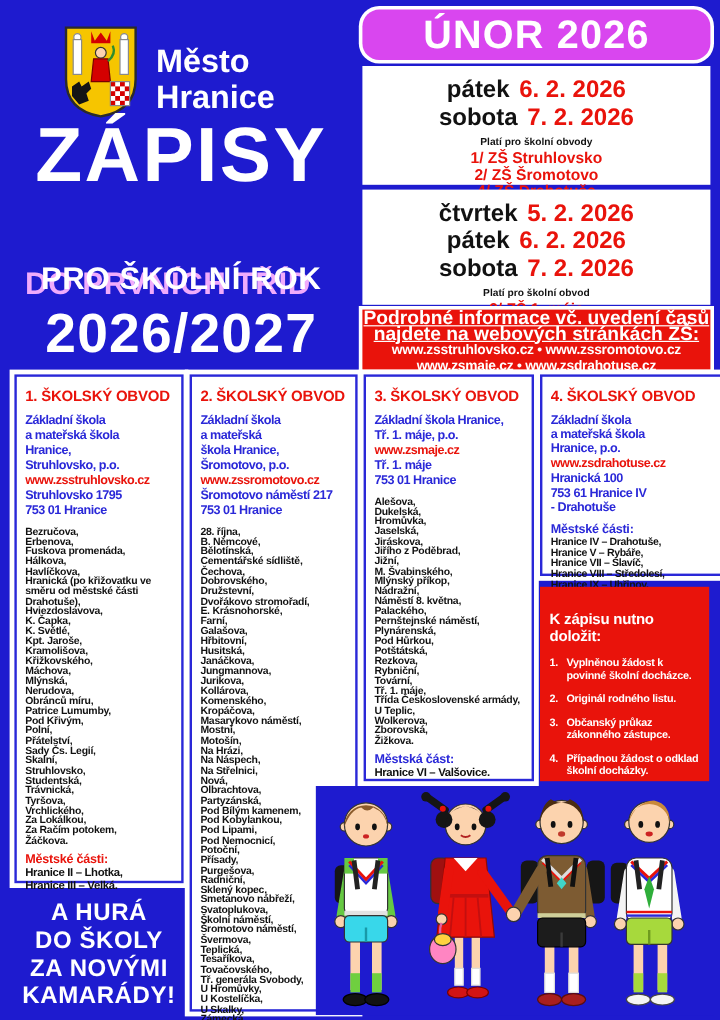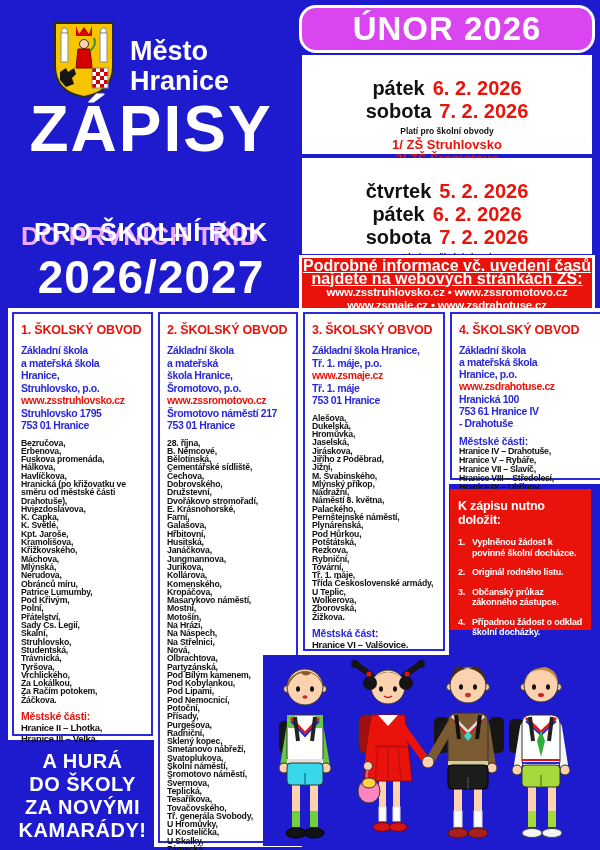--- a/index.html
+++ b/index.html
@@ -13,21 +13,21 @@
 
   
   .title-main { position:absolute; left:0; top:92px; width:302px; text-align:center; color:#fff; font-size:64px; letter-spacing:2px; }
   .title-sub1 { position:absolute; left:0; top:184px; width:280px; text-align:center; color:#f0abfc; font-size:26px; letter-spacing:.5px;margin-top:37px; }
   .title-sub2 { position:absolute; left:0; top:217px; width:302px; text-align:center; color:#fff; font-size:26px; letter-spacing:.5px; }
   .title-year { position:absolute; left:0; top:250px; width:302px; text-align:center; color:#fff; font-size:46px; letter-spacing:1px; }
 
   
   .month-banner { position:absolute; left:302px; top:8px; width:290px; height:42px; background:#d946ef;
     box-shadow:0 0 0 3px #fff; color:#fff; font-size:33px; line-height:42px; text-align:center; letter-spacing:1px;border-radius:14px; }
-  .sched { position:absolute; left:302px; width:290px; background:#fff; padding-top:22px; }
+  .sched { position:absolute; left:302px; width:290px; background:#fff; padding-top:9px; }
   .sched1 { top:55px; height:99px; }
   .sched2 { top:158px; height:96px; }
   .date-row { text-align:center; font-size:20px; line-height:23px; color:#111; }
   .date-row .date { color:#e9130b; margin-left:8px; }
   .note { text-align:center; font-size:8.5px; color:#111; margin:3px 0 2px; }
   .schools { text-align:center; color:#e9130b; font-size:13px; line-height:13.5px; white-space:pre-line; }
   .info-box { position:absolute; left:302px; top:258px; width:290px; height:50px; background:#e9130b;
     box-shadow:0 0 0 3px #fff; color:#fff; text-align:center; padding-top:2px; }
   .info-u { font-size:16px; line-height:12.5px; text-decoration:underline; }
   .info-urls { font-size:11.5px; line-height:12px; margin-top:1px; letter-spacing:-.2px; }
@@ -44,22 +44,22 @@
   .col4 .school,.col4 .addr { line-height:12px; }
   .web { color:#e9130b; font-size:10.5px; line-height:12.5px; letter-spacing:-.4px; }
   .streets { font-size:8.7px; line-height:8.3px; letter-spacing:-.2px; white-space:pre-line; margin-top:7px; }
   .parts-label { font-size:10.5px; margin-top:6px; letter-spacing:-.2px; }
   .col1 .parts-label { color:#e9130b; }
   .col3 .parts-label,.col4 .parts-label { color:#2a28d8; }
   .parts { font-size:9.5px; line-height:11px; letter-spacing:-.3px; white-space:pre-line; }
   .col4 .parts { font-size:8.8px; line-height:9px; }
 
   
-  .docs { position:absolute; left:450px; top:489px; width:141px; height:141px; background:#e9130b;
-    color:#fff; padding:10px 8px 0 8px; }
+  .docs { position:absolute; left:450px; top:489px; width:141px; height:162px; background:#e9130b;
+    color:#fff; padding:20px 8px 0 8px; }
   .docs-title { font-size:12.5px; margin-bottom:10px; letter-spacing:-.2px; }
   .doc-item { display:flex; font-size:9px; line-height:10.5px; margin-bottom:9px; letter-spacing:-.2px; }
   .doc-num { width:14px; flex:none; }
 
   
   .slogan { position:absolute; left:8px; top:750px; width:149px; text-align:center; color:#fff;
     font-size:20px; line-height:23px; letter-spacing:.5px; white-space:pre-line; }
 
   
   .kids { position:absolute; left:263px; top:655px; width:332px; height:191px; }

